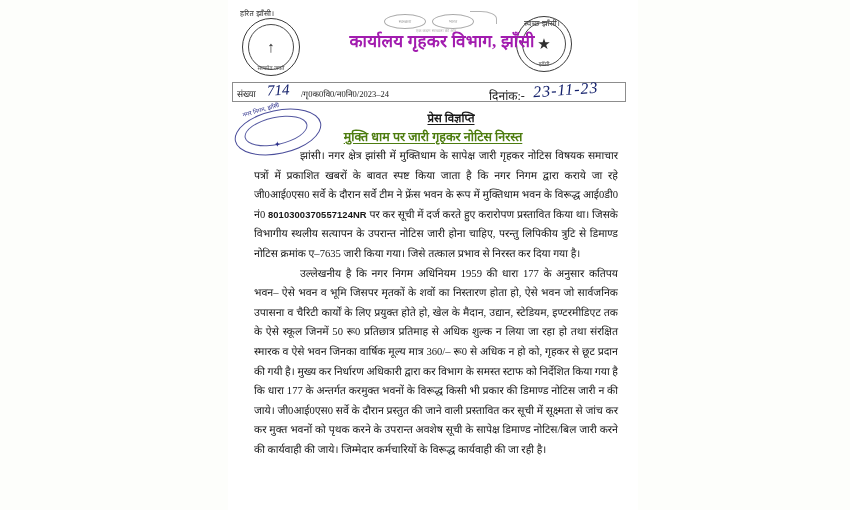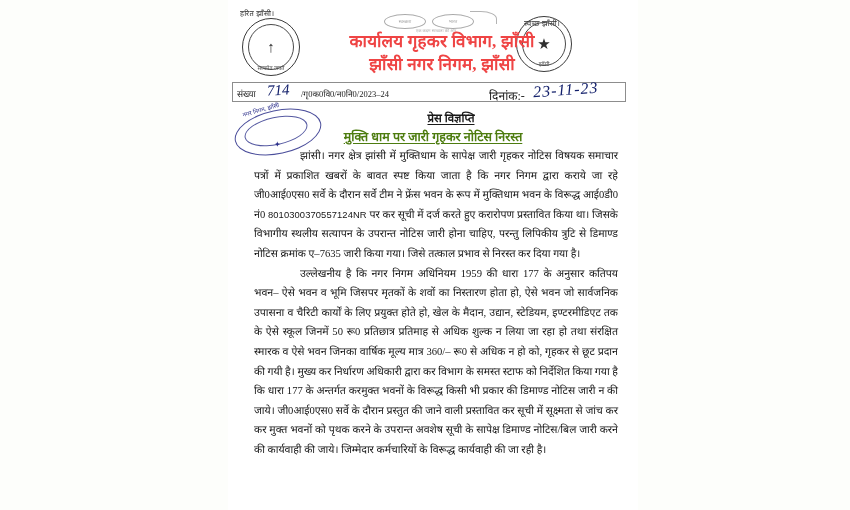--- a/index.html
+++ b/index.html
@@ -125,21 +125,21 @@
 
   .office-title {
     position: absolute;
     left: 80px;
     top: 27px;
     width: 268px;
     text-align: center;
     font-size: 17px;
     line-height: 1.35;
     font-weight: 700;
-    color: #ef4444;
+    color: #a21caf;
     letter-spacing: .2px;
   }
   .office-title .l2 { display: block; }
 
   
   .numrow {
     position: absolute;
     left: 4px;
     top: 82px;
     width: 394px;
@@ -266,21 +266,21 @@
     text-justify: inter-word;
   }
   .body-text p {
     margin: 0 0 0 0;
     text-indent: 46px;
   }
   .body-text p + p { margin-top: 0; }
   .mono-id {
     font-family: "Liberation Sans", sans-serif;
     font-size: 9.4px;
-    font-weight: 400;
+    font-weight: 700;
     letter-spacing: .1px;
   }
 
   
   .sign-wrap {
     position: absolute;
     left: 196px;
     top: 446px;
     width: 200px;
     text-align: center;
@@ -332,21 +332,20 @@
       </div>
 
       <div class="seal seal-right">
         <div class="seal-inner"></div>
         <div class="seal-core">★</div>
         <div class="seal-bottom-txt">झाँसी</div>
       </div>
 
       <div class="office-title">
         <span class="l1">कार्यालय गृहकर विभाग, झाँसी</span>
-        <span class="l2">झाँसी नगर निगम, झाँसी</span>
       </div>
     </div>
 
     <div class="numrow">
       <span class="label">संख्या</span>
       <span class="hand-no">714</span>
       <span class="rest">/गृ0क0वि0/न0नि0/2023–24</span>
       <span class="date-label">दिनांक:-</span>
       <span class="hand-date">23-11-23</span>
     </div>

